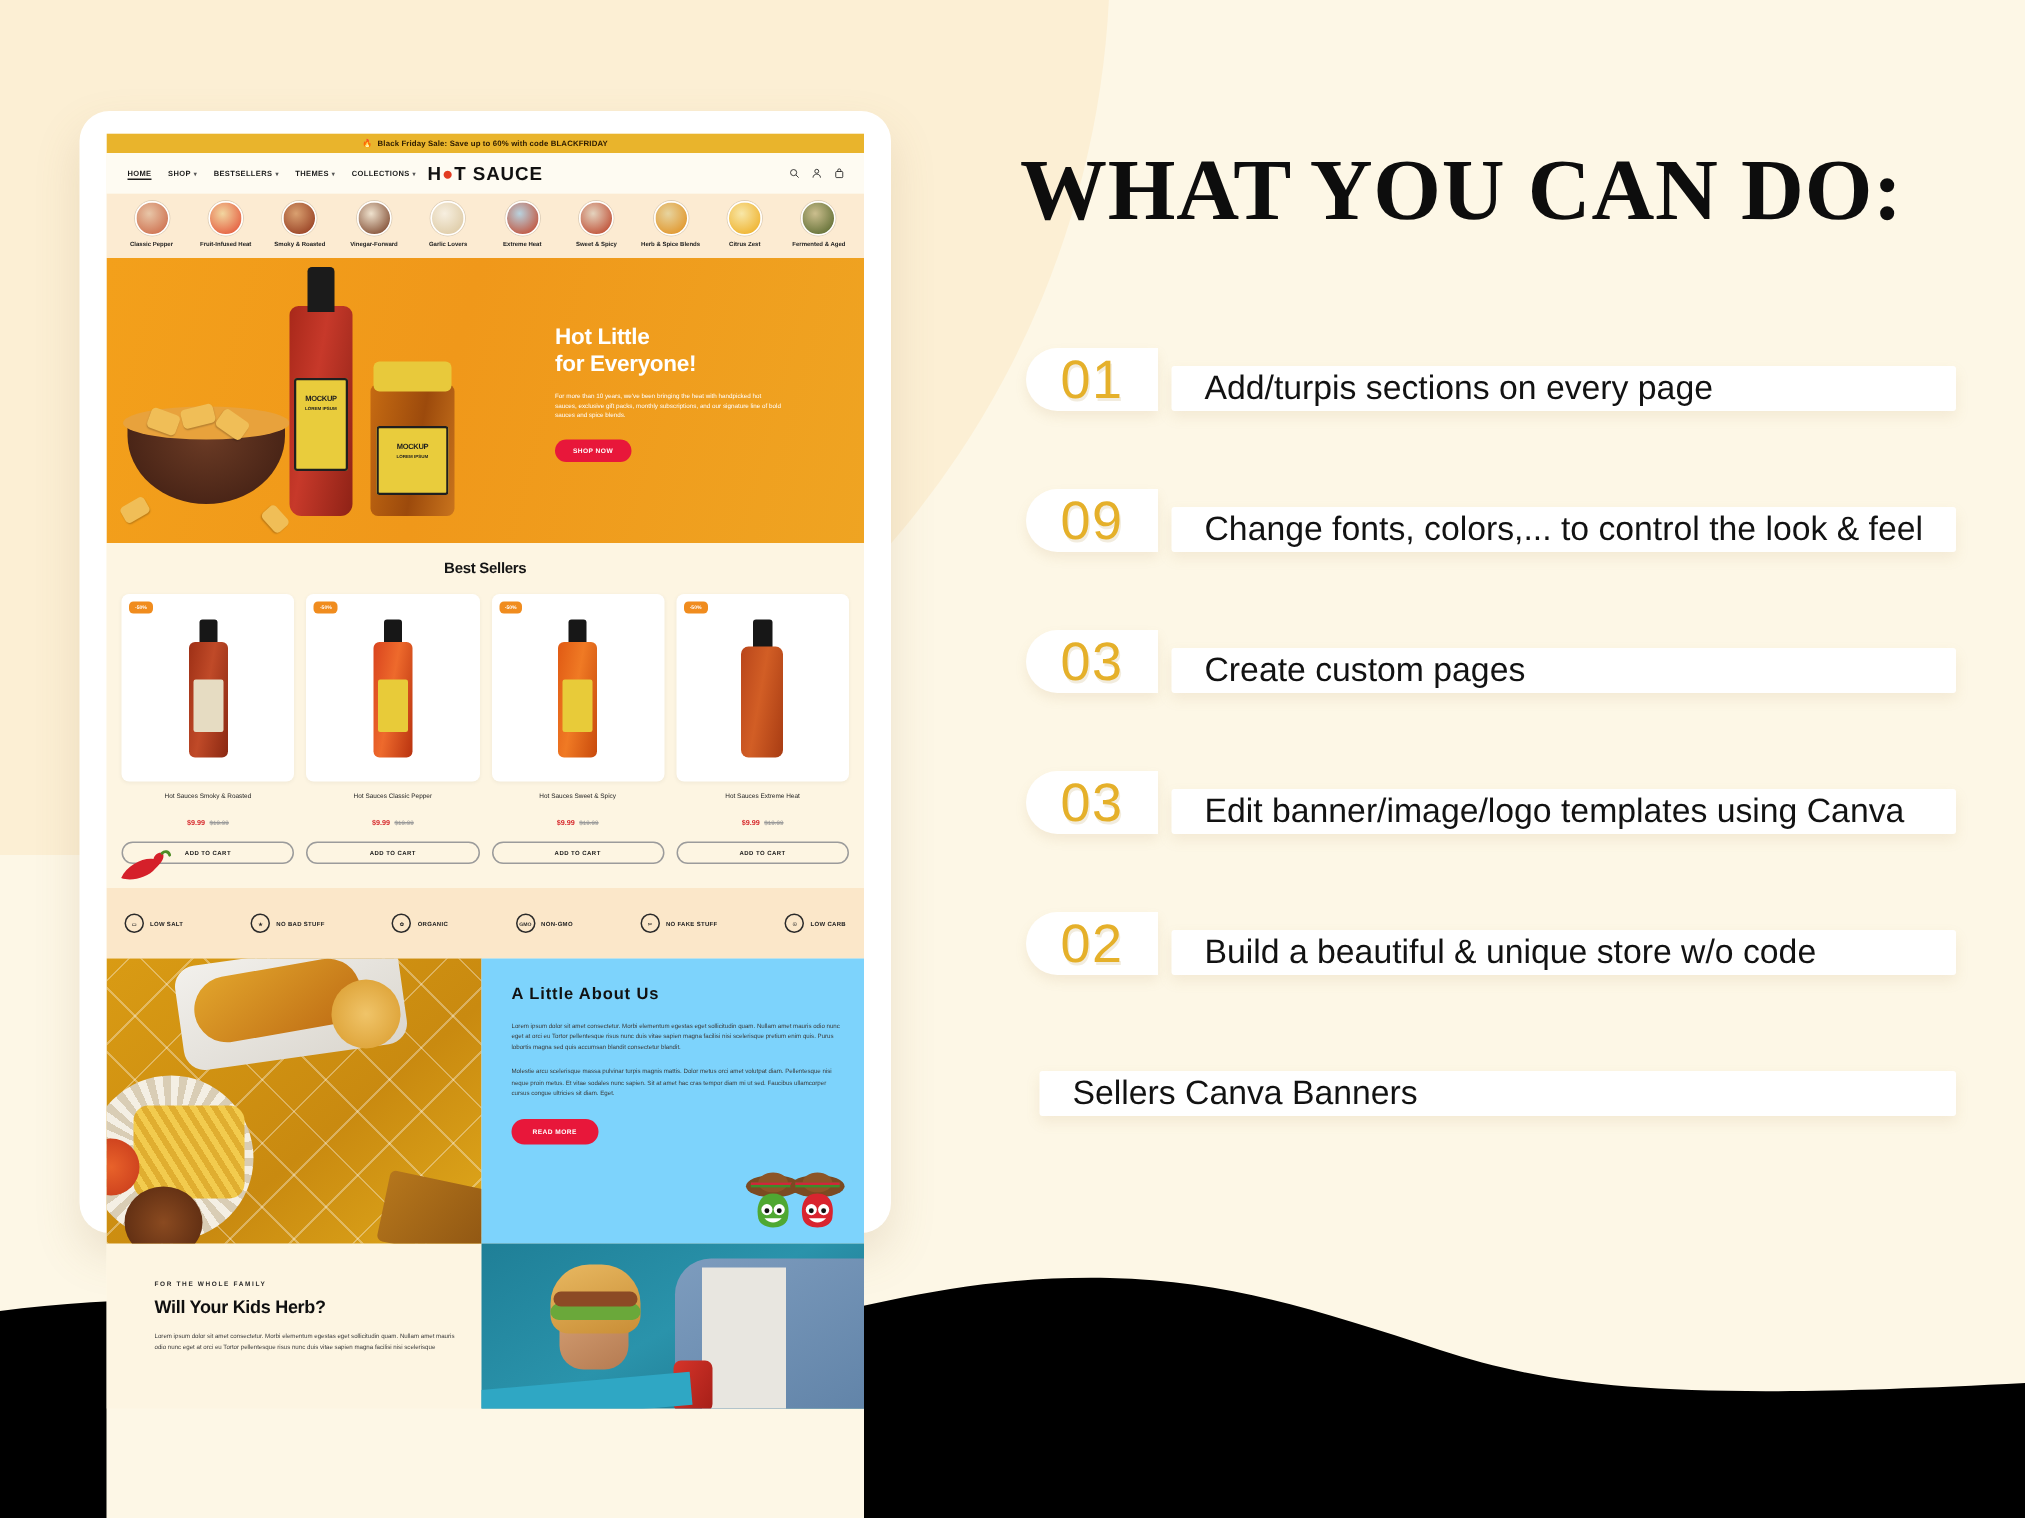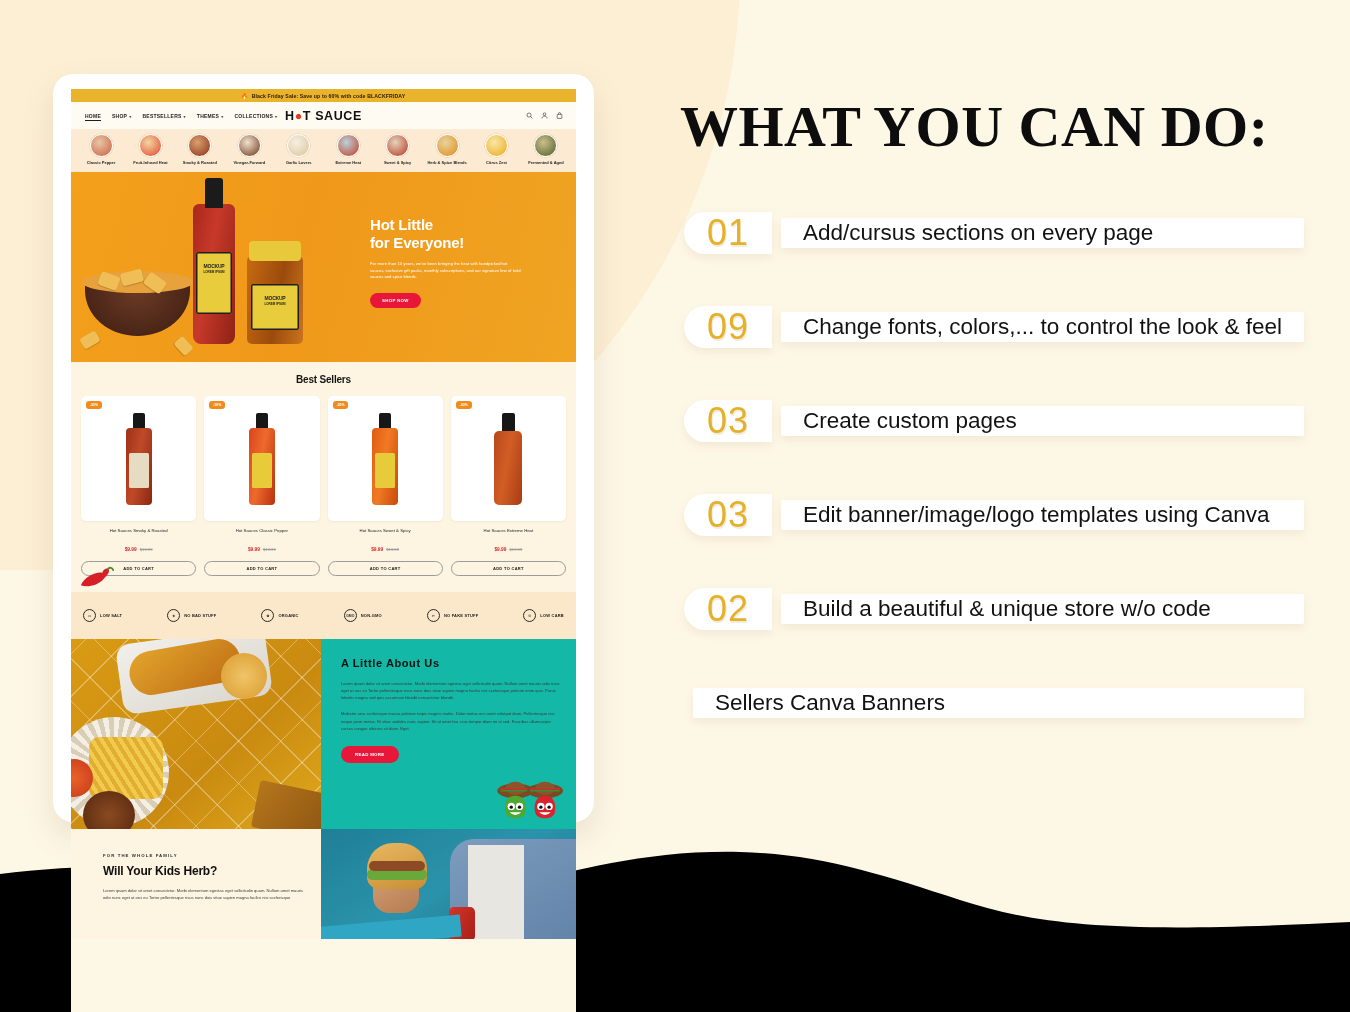--- a/index.html
+++ b/index.html
@@ -34,21 +34,21 @@
     color: #0d0d0d;
     position: absolute;
     left: 20px; top: 93px;
     white-space: nowrap;
   }
 
   #feature-list { position: absolute; left: 24px; top: 192px; width: 620px; }
   .feature-row {
     position: relative;
     display: flex;
-    align-items: center;
+    align-items: flex-end;
     margin-bottom: 12px;
     height: 82px;
   }
   .feature-num-box {
     width: 88px;
     flex: 0 0 88px;
     background: #FFFFFF;
     border-radius: 44px 0 0 44px;
     display: flex;
     align-items: center;
@@ -245,21 +245,21 @@
   
   .about-row { display:flex; height:190px; }
   .about-img {
     width:250px; position:relative; overflow:hidden;
     background:
       repeating-linear-gradient(45deg, rgba(255,255,255,.33) 0 1.2px, transparent 1.2px 30px),
       repeating-linear-gradient(-45deg, rgba(255,255,255,.33) 0 1.2px, transparent 1.2px 30px),
       linear-gradient(140deg,#D99B14,#C98A10 60%,#E0A91C);
   }
   .food-plate { position:absolute; border-radius:50%; }
-  .about-txt { flex:1; background:#14b8a6; padding:18px 16px 14px 20px; position:relative; }
+  .about-txt { flex:1; background:#7dd3fc; padding:18px 16px 14px 20px; position:relative; }
   .about-h2 { font-size:11px; font-weight:800; color:#111; letter-spacing:.6px; }
   .about-p { font-size:4.1px; line-height:1.75; color:#3a3a3a; margin-top:11px; }
   .about-p + .about-p { margin-top:9px; }
   .read-more {
     margin-top:14px; display:inline-block; background:#E8173A; color:#fff;
     font-size:4.4px; font-weight:800; letter-spacing:.3px;
     padding:6px 14px; border-radius:20px;
   }
   .peppers { position:absolute; right:8px; bottom:4px; width:74px; height:52px; }
 
@@ -550,21 +550,21 @@
 <div id="right-col">
   <div id="headline">WHAT YOU CAN DO:</div>
 
   <div id="feature-list">
 
     <div class="feature-row">
       <div class="feature-num-box">
         <span class="feature-num">01</span>
       </div>
       <div class="feature-card">
-        <span class="feature-text">Add/cursus sections on every page</span>
+        <span class="feature-text">Add/turpis sections on every page</span>
       </div>
     </div>
 
     <div class="feature-row">
       <div class="feature-num-box">
         <span class="feature-num">09</span>
       </div>
       <div class="feature-card">
         <span class="feature-text">Change fonts, colors,... to control the look &amp; feel</span>
       </div>

